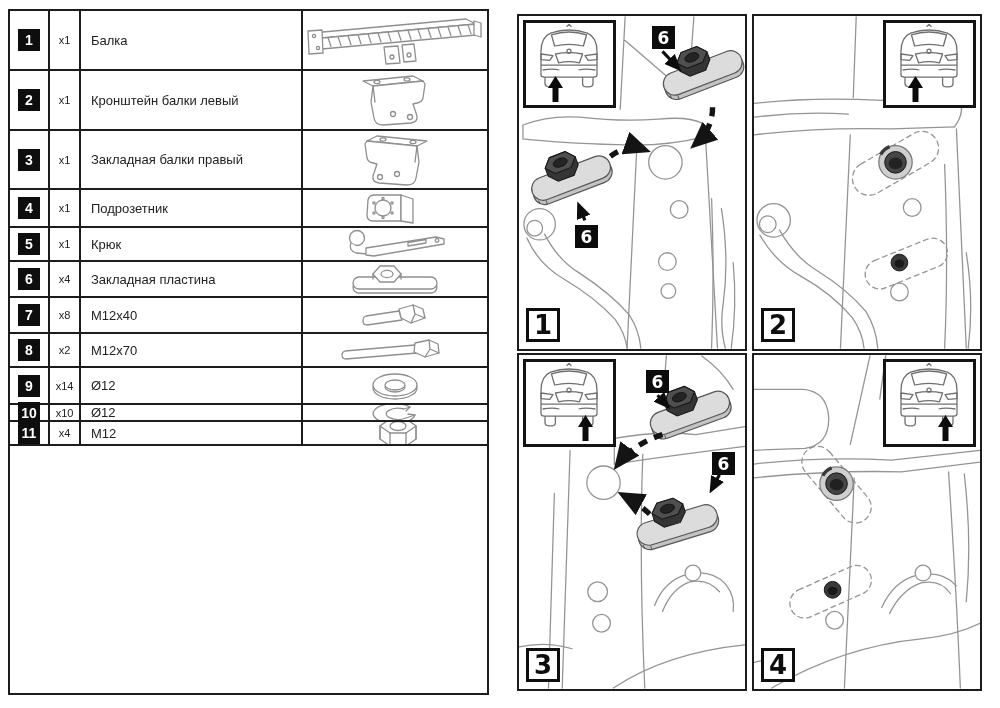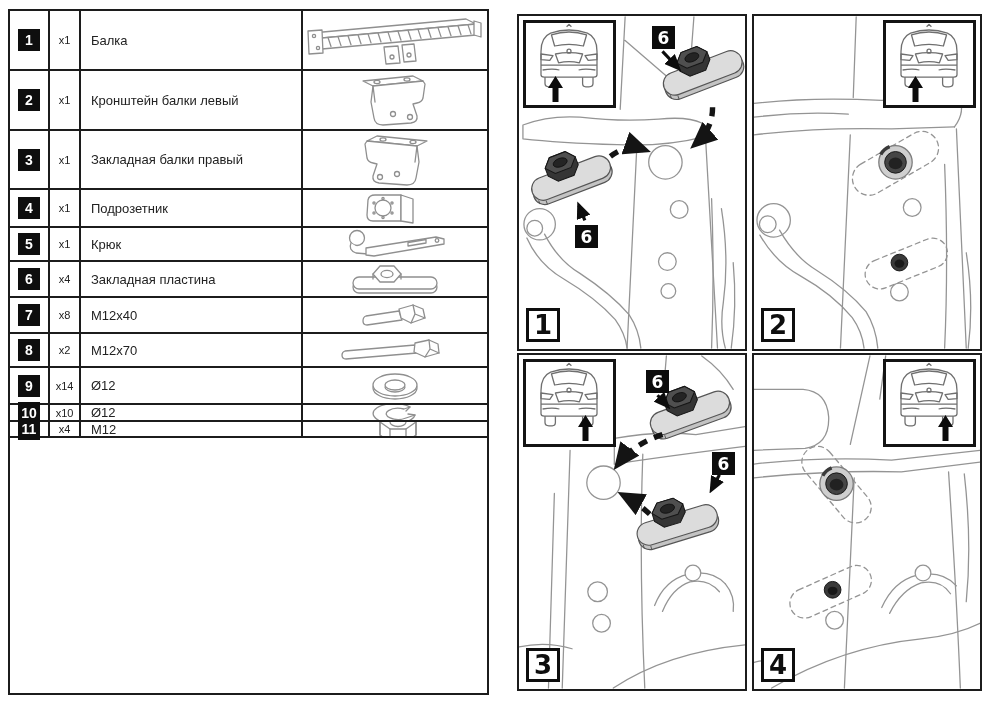--- a/index.html
+++ b/index.html
@@ -276,21 +276,21 @@
       <div class="c-img">
         <svg width="70" height="32" viewBox="0 0 70 32">
           <g class="lineart">
             <path d="M50,10 A21 10 0 1 0 55,18 L46,21 A12 5.5 0 1 1 44,12 Z" fill="#fff"></path>
             <path d="M50,10 L46,14 M55,18 L48,17"></path>
           </g>
         </svg>
       </div>
     </div>
 
-    <div class="prow" style="height:16px">
+    <div class="prow" style="height:24px">
       <div class="c-num">
           <div class="badge">11</div>
         </div>
       <div class="c-qty">x4</div>
       <div class="c-name">М12</div>
       <div class="c-img">
         <svg width="60" height="38" viewBox="0 0 60 38">
           <g class="lineart">
             <polygon points="15,25 25,32 41,32 51,25 51,12 41,5 25,5 15,12" fill="#fff"></polygon>
             <polygon points="15,12 25,5 41,5 51,12 41,19 25,19" fill="#fff"></polygon>

